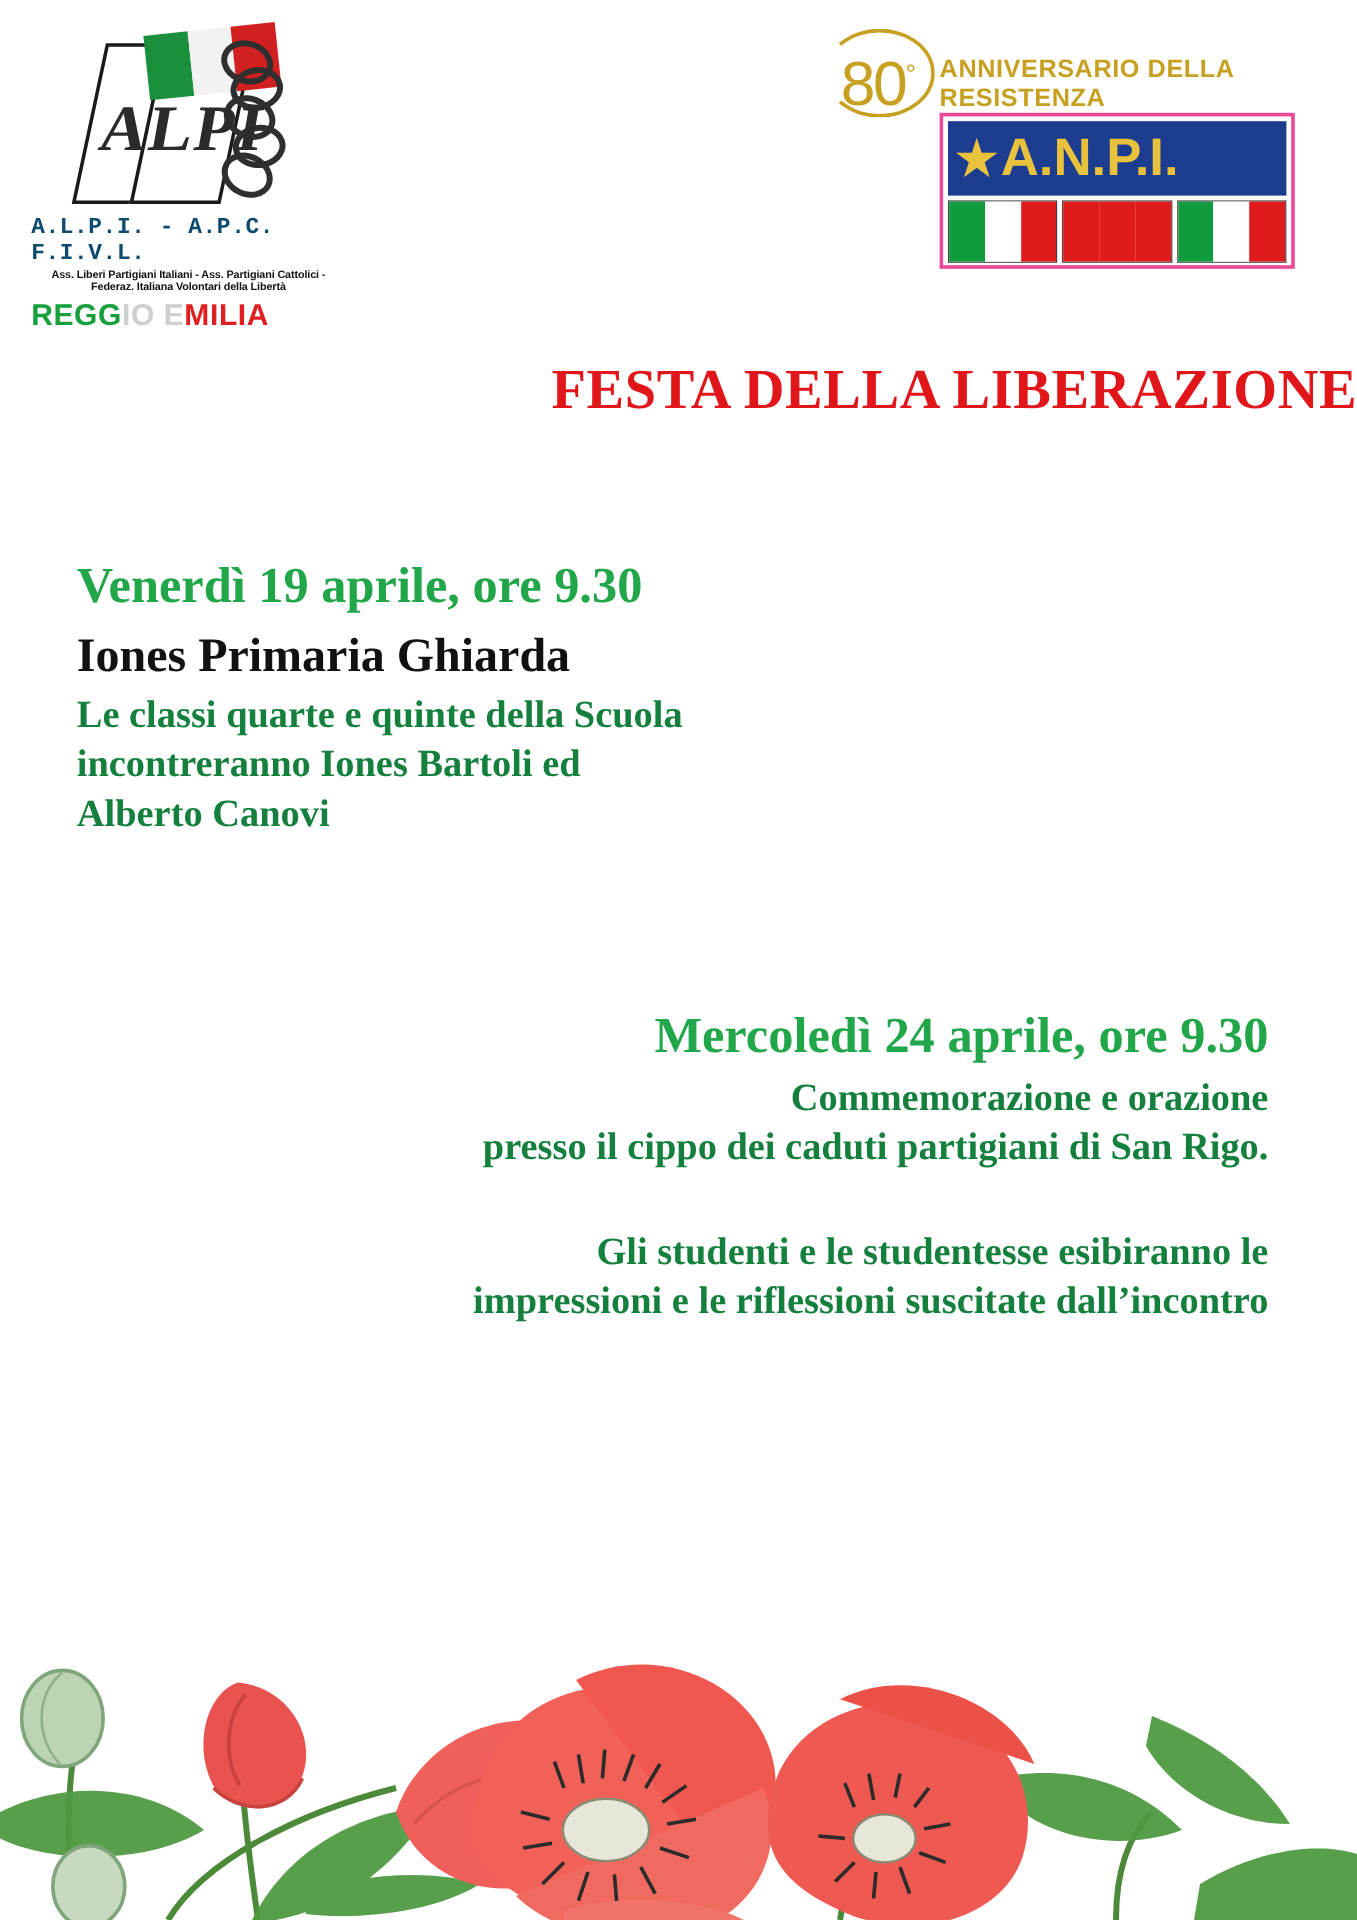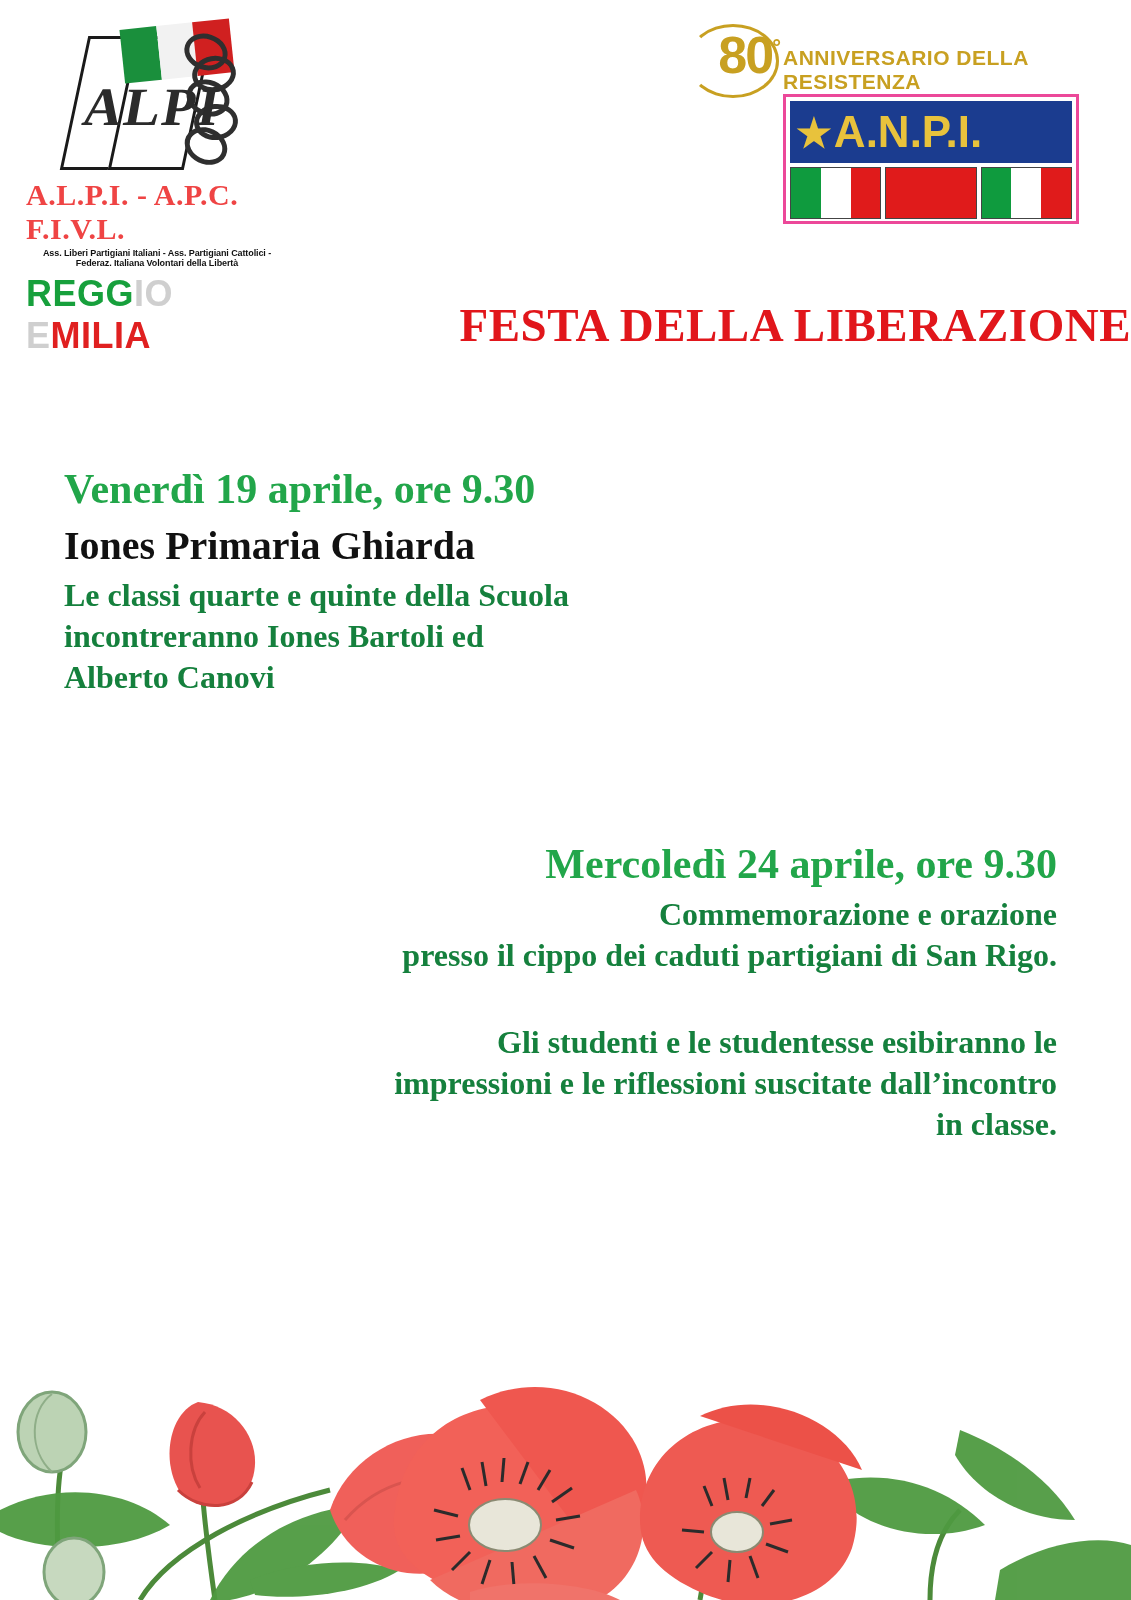--- a/index.html
+++ b/index.html
@@ -89,41 +89,41 @@
     height: 140px;
   }
   .chain-link {
     position: absolute;
     width: 34px;
     height: 26px;
     border: 5px solid #2f2f2f;
     border-radius: 50%;
   }
   .alpi-title {
-    font-family: Liberation Serif, serif;
-    font-weight: bold;
-    font-size: 30px;
-    color: #ef4444;
+    font-family: Liberation Mono, monospace;
+    font-weight: bold;
+    font-size: 19px;
+    color: #0c4a6e;
     letter-spacing: 0.5px;
     margin-left: 8px;
   }
   .alpi-sub {
     font-family: "Liberation Sans", sans-serif;
     font-weight: bold;
     font-size: 9px;
     color: #111;
     margin-left: 8px;
     margin-top: 2px;
     letter-spacing: -0.1px;
     text-align: center;
   }
   .alpi-city {
     font-family: "Liberation Sans", sans-serif;
     font-weight: bold;
-    font-size: 36px;
+    font-size: 25px;
     margin-left: 8px;
     margin-top: 5px;
     letter-spacing: 0.5px;
   }
   .alpi-city .g { color: #17a03c; }
   .alpi-city .w { color: #cfcfcf; }
   .alpi-city .r { color: #e02020; }
 
   .logo-anpi {
     position: absolute;
@@ -136,26 +136,26 @@
     position: relative;
     height: 76px;
   }
   .anpi-80 {
     position: absolute;
     left: 0;
     top: 0;
     width: 96px;
     height: 76px;
     font-family: "Liberation Sans", sans-serif;
-    font-weight: bold;
+    font-weight: normal;
     font-size: 52px;
     color: #c8a021;
     letter-spacing: -2px;
-    text-align: right;
-    line-height: 56px;
+    text-align: center;
+    line-height: 84px;
   }
   .anpi-80 .deg {
     font-size: 22px;
     vertical-align: super;
   }
   .anpi-80-ring {
     position: absolute;
     left: 4px;
     top: 4px;
     width: 86px;
@@ -367,21 +367,20 @@
 
   <div class="event-right">
     <div class="ev-date">Mercoledì 24 aprile,  ore 9.30</div>
     <div class="ev-body">
       <div>Commemorazione e orazione</div>
       <div>presso il cippo dei caduti partigiani di San Rigo.</div>
     </div>
     <div class="ev-body spaced">
       <div>Gli studenti e le studentesse esibiranno le</div>
       <div>impressioni e le riflessioni suscitate dall’incontro</div>
-      <div>in classe.</div>
     </div>
   </div>
 
   <svg class="art" viewBox="0 0 1131 420">
 
     <g stroke="#4c8a3a" stroke-width="5" fill="none">
       <path d="M60 420 C 55 340 58 300 62 280"></path>
       <path d="M215 420 C 205 350 200 300 200 265"></path>
       <path d="M140 420 C 170 370 250 330 330 310"></path>
       <path d="M470 420 C 450 350 440 300 430 270"></path>

